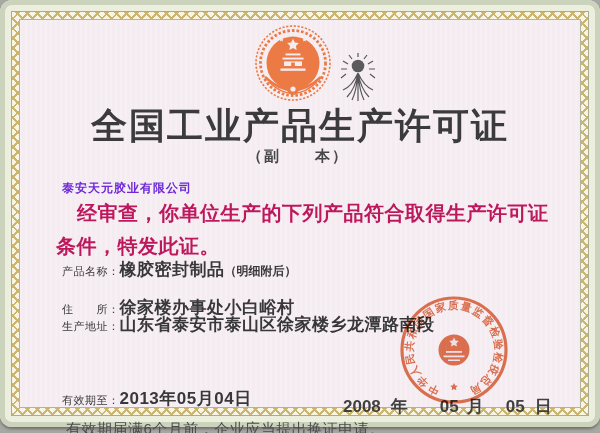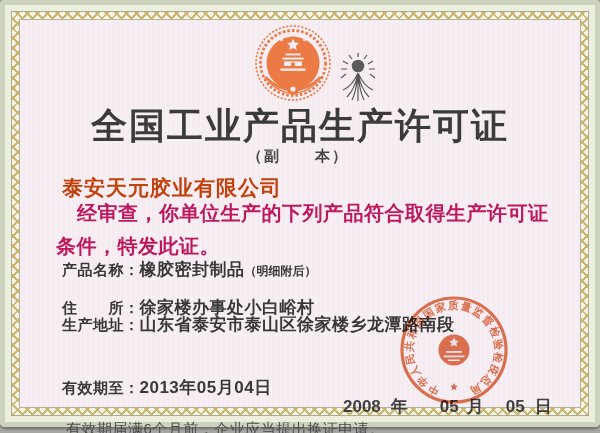--- a/index.html
+++ b/index.html
@@ -3,21 +3,21 @@
 <meta charset="utf-8">
 <style>
   html,body{margin:0;padding:0;}
   body{
     width:600px;height:433px;position:relative;overflow:hidden;
     background:#a7a7a3;
     font-family:"Liberation Sans",sans-serif;
   }
   #cert{
     position:absolute;left:0;top:0;width:600px;height:427px;
-    background:#eceede;border-radius:5px;
+    background:#eceede;border-radius:12px;
     box-shadow: inset 0 0 0 5px #ccd3bd, 0 2px 3px rgba(0,0,0,.35);
   }
   .band{
     position:absolute;inset:11px;border:1px solid #a9ac93;
     background:
       repeating-linear-gradient(45deg,#cbb671 0 2px,rgba(0,0,0,0) 2px 7px),
       repeating-linear-gradient(-45deg,#cbb671 0 2px,rgba(0,0,0,0) 2px 7px),
       #f8f4e6;
   }
   .paper{
@@ -30,31 +30,31 @@
   .miniseal{position:absolute;left:340px;top:52px;opacity:.85;}
   .title{
     position:absolute;left:0;right:0;top:102px;text-align:center;
     font-size:36px;font-weight:bold;letter-spacing:2px;color:#3b3b3b;
   }
   .subtitle{
     position:absolute;left:0;right:4px;top:147px;text-align:center;
     font-size:15px;font-weight:600;color:#474747;letter-spacing:2px;
   }
   .company{
-    position:absolute;left:62px;top:174px;font-size:21px;font-weight:700;
-    letter-spacing:1px;color:#c2410c;
+    position:absolute;left:62px;top:180px;font-size:12px;font-weight:700;
+    letter-spacing:1px;color:#6d28d9;
   }
   .bodytext{
     position:absolute;left:56px;right:50px;top:197px;margin:0;
     font-size:20px;line-height:33px;font-weight:700;color:#be185d;
     text-indent:21px;letter-spacing:.5px;
   }
   .field{position:absolute;left:62px;color:#383838;white-space:nowrap;}
-  #f1{top:258px;} #f2{top:296px;} #f3{top:313px;} #f4{top:351px;} #f5{top:376px;}
-  .flabel{font-weight:700;font-size:15px;letter-spacing:.5px;text-align:right;}
+  #f1{top:258px;} #f2{top:296px;} #f3{top:313px;} #f4{top:351px;} #f5{top:387px;}
+  .flabel{font-weight:400;font-size:11px;letter-spacing:.5px;text-align:right;}
   .fvalue{font-weight:700;font-size:17px;letter-spacing:.5px;}
   .fvalue.light{font-weight:700;}
   #f4 .fvalue{font-family:"DejaVu Serif",serif;letter-spacing:1px;font-weight:600;}
   .fnote{font-size:12px;font-weight:600;}
   .footnote{position:absolute;left:66px;top:420px;font-size:15px;color:#4c4c4c;letter-spacing:.5px;}
   .daterow{
     position:absolute;left:343px;top:371px;font-size:17px;font-weight:600;
     color:#404040;white-space:nowrap;margin-top:24px;
   }
   .daterow span{display:inline-block;}

